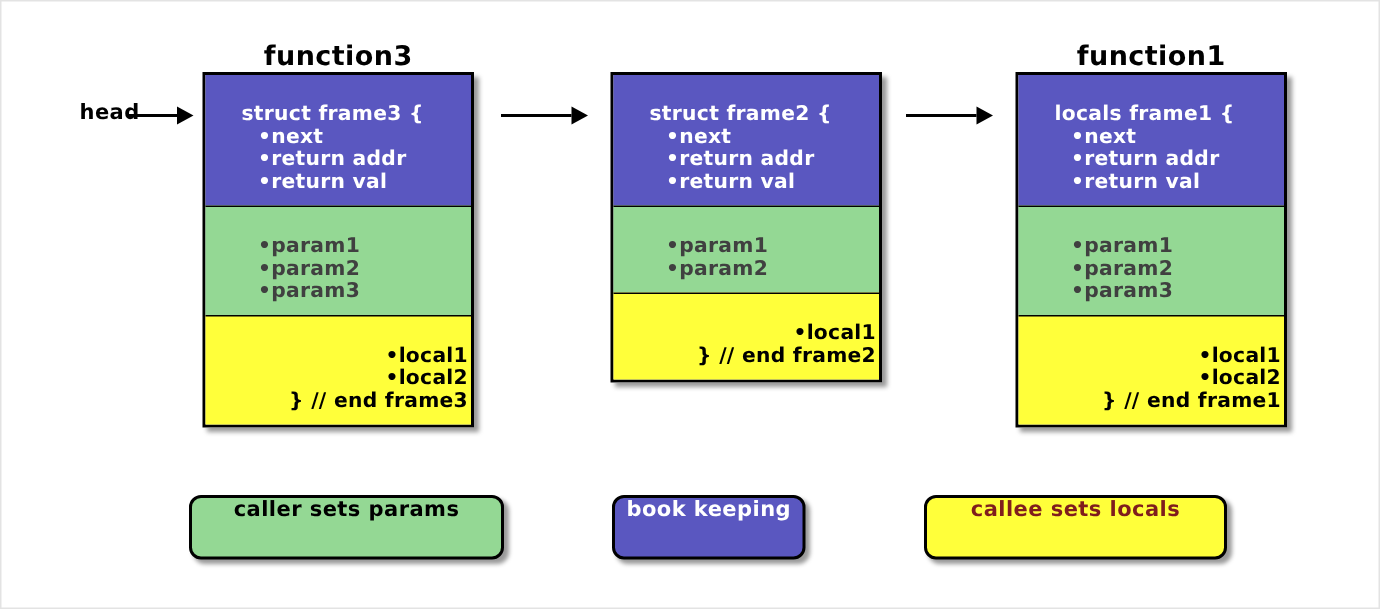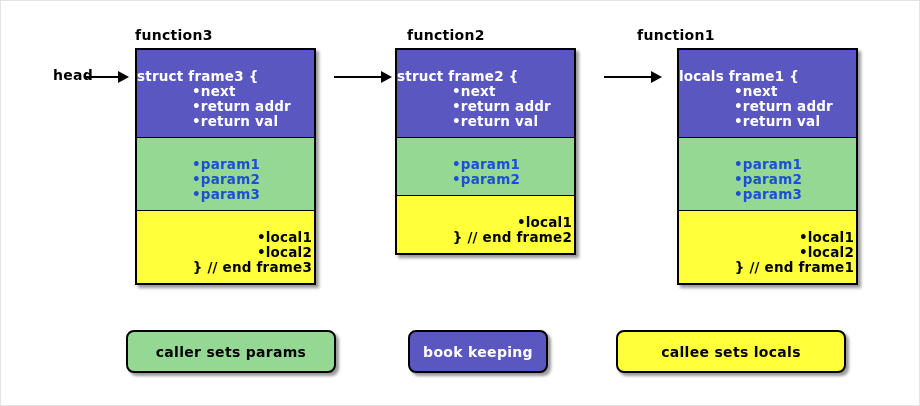--- a/index.html
+++ b/index.html
@@ -40,85 +40,85 @@
   }
   .arrow-head   { left: 84px;  top: 75px; width: 33px; }
   .arrow-f3-f2  { left: 333px; top: 75px; width: 47px; }
   .arrow-f2-f1  { left: 603px; top: 75px; width: 47px; }
 
   
   .frame-title {
     position: absolute;
     top: 26px;
     width: 181px;
-    font-size: 14px;
+    text-align: center;
+    font-size: 18px;
     letter-spacing: 0.3px;
   }
   .title-f3 { left: 134px; }
   .title-f2 { left: 406px; }
-  .title-f1 { left: 636px; }
+  .title-f1 { left: 676px; }
 
   
   .frame {
     position: absolute;
     top: 47px;
     width: 181px;
     border: 2px solid #000;
     box-sizing: border-box;
     box-shadow: 3px 3px 3px #9a9a9a;
   }
   .frame-f3 { left: 134px; }
-  .frame-f2 { left: 394px; }
+  .frame-f2 { left: 406px; }
   .frame-f1 { left: 676px; }
 
   .sec {
     padding: 19px 2px 8px 0;
     font-size: 13.5px;
     line-height: 15px;
     letter-spacing: 0.2px;
   }
   .sec + .sec { border-top: 1.5px solid #000; }
   .sec-book   { background: #5a57c0; color: #ffffff; }
-  .sec-params { background: #94d894; color: #1d4ed8; }
+  .sec-params { background: #94d894; color: #404040; }
   .sec-locals { background: #ffff3a; color: #000000; text-align: right; }
 
   .line        { white-space: pre; }
-  .line.struct { }
-  .line.bullet { padding-left: 55px; }
+  .line.struct { padding-left: 24px; }
+  .line.bullet { padding-left: 35px; }
   .line.end    { padding-left: 25px; }
 
   
   .legend-box {
     position: absolute;
     top: 329px;
     height: 43px;
     box-sizing: border-box;
     border: 2px solid #000;
     border-radius: 8px;
     box-shadow: 3px 3px 3px #9a9a9a;
     display: flex;
-    align-items: center;
+    align-items: flex-start;
     justify-content: center;
     font-size: 14px;
     letter-spacing: 0.3px;
   }
   .legend-caller { left: 125px; width: 210px; background: #94d894; color: #000; }
-  .legend-book   { left: 407px; width: 140px; background: #5a57c0; color: #fff; }
-  .legend-callee { left: 615px; width: 230px; background: #ffff3a; color: #000000; }
+  .legend-book   { left: 407px; width: 129px; background: #5a57c0; color: #fff; }
+  .legend-callee { left: 615px; width: 202px; background: #ffff3a; color: #7f1d1d; }
 </style>
 </head>
 <body>
 
 <div class="canvas">
 
   <span class="head-label">head</span>
   <div class="arrow arrow-head"></div>
 
   <div class="frame-title title-f3">function3</div>
-  <div class="frame-title title-f2">function2</div>
   <div class="frame-title title-f1">function1</div>
 
   <div class="frame frame-f3">
     <div class="sec sec-book">
       <div class="line struct">struct frame3 {</div>
       <div class="line bullet">•next</div>
       <div class="line bullet">•return addr</div>
       <div class="line bullet">•return val</div>
     </div>
     <div class="sec sec-params">

